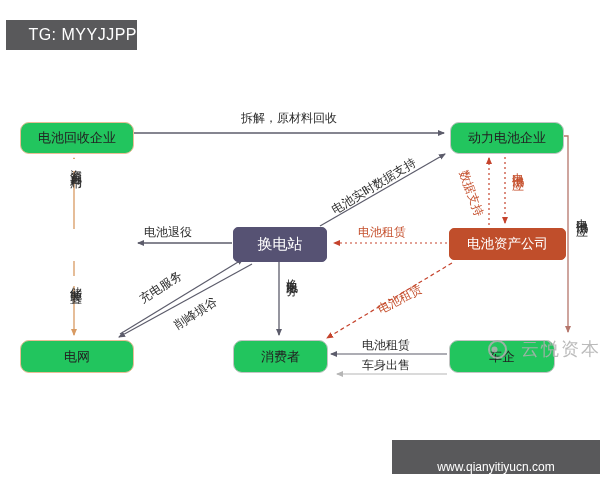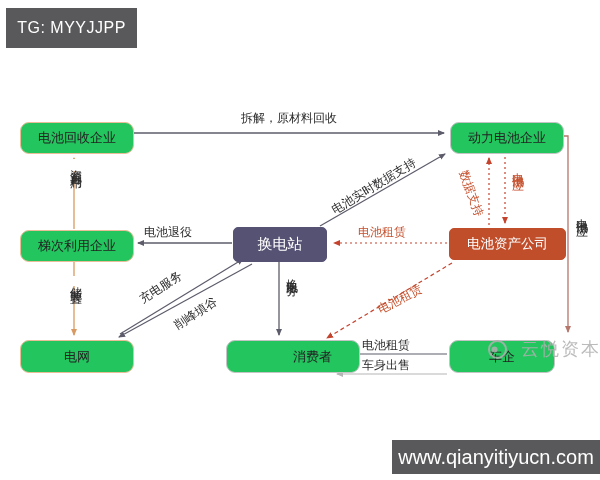--- a/index.html
+++ b/index.html
@@ -1,20 +1,20 @@
 <!DOCTYPE html>
 <html><head>
 <meta charset="utf-8">
 <style>
   html,body{margin:0;padding:0;}
   body{font-family:"Liberation Sans","DejaVu Sans",sans-serif;background:#fff;}
   .canvas{position:relative;width:600px;height:480px;background:#ffffff;overflow:hidden;}
   .bar{position:absolute;background:#59595b;color:#fff;display:flex;align-items:center;justify-content:center;}
-  .hdr{left:6px;top:8px;width:131px;height:40px;font-size:16px;letter-spacing:.5px;}
-  .ftr{left:392px;top:440px;width:208px;height:34px;font-size:20px;}
+  .hdr{left:6px;top:20px;width:131px;height:30px;font-size:16px;letter-spacing:.5px;justify-content:flex-end;}
+  .ftr{left:392px;top:440px;width:208px;height:34px;font-size:12px;align-items:flex-end;}
   svg.wires{position:absolute;left:0;top:0;}
   .node{position:absolute;display:flex;align-items:center;justify-content:center;
         background:#22c55e;border:1.4px solid #c4c4c4;border-radius:9px;
         font-size:13px;color:#222;white-space:nowrap;}
   .node.orange-br{border-color:#e9bd97;}
   .node.fill-purple{background:#565273;border-color:#565273;color:#fff;font-size:15px;border-radius:5px;}
   .node.fill-red{background:#c04e2b;border-color:#c04e2b;color:#fff;font-size:13.5px;border-radius:5px;}
   .lbl{position:absolute;font-size:12px;color:#2b2b2b;white-space:nowrap;text-align:center;}
   .lbl.or{color:#c5502d;}
   .vlabel{writing-mode:vertical-rl;text-orientation:upright;letter-spacing:2px;background:#fff;padding:1px 0;}
@@ -68,33 +68,30 @@
   <div class="bar ftr">
     <span>www.qianyitiyucn.com</span>
   </div>
 
   <div class="node orange-br" style="left:20px;top:122px;width:112px;height:30px;">
     <span>电池回收企业</span>
   </div>
   <div class="node" style="left:450px;top:122px;width:112px;height:30px;">
     <span>动力电池企业</span>
   </div>
-  <div class="node orange-br" style="left:20px;top:230px;width:112px;height:30px;">
-    <span>梯次利用企业</span>
-  </div>
   <div class="node fill-purple" style="left:233px;top:227px;width:92px;height:33px;">
     <span>换电站</span>
   </div>
   <div class="node fill-red" style="left:449px;top:228px;width:115px;height:30px;">
     <span>电池资产公司</span>
   </div>
   <div class="node orange-br" style="left:20px;top:340px;width:112px;height:31px;text-align:right;">
     <span>电网</span>
   </div>
-  <div class="node" style="left:226px;top:340px;width:93px;height:31px;padding-left:39px;">
+  <div class="node" style="left:233px;top:340px;width:93px;height:31px;">
     <span>消费者</span>
   </div>
   <div class="node" style="left:449px;top:340px;width:104px;height:31px;">
     <span>车企</span>
   </div>
 
   <div class="lbl" style="left:204px;top:110px;width:170px;">拆解，原材料回收</div>
   <div class="lbl vlabel" style="left:67px;top:159px;">资源再利用</div>
   <div class="lbl" style="left:133px;top:224px;width:70px;">电池退役</div>
   <div class="lbl vlabel" style="left:67px;top:276px;">储能装置</div>

